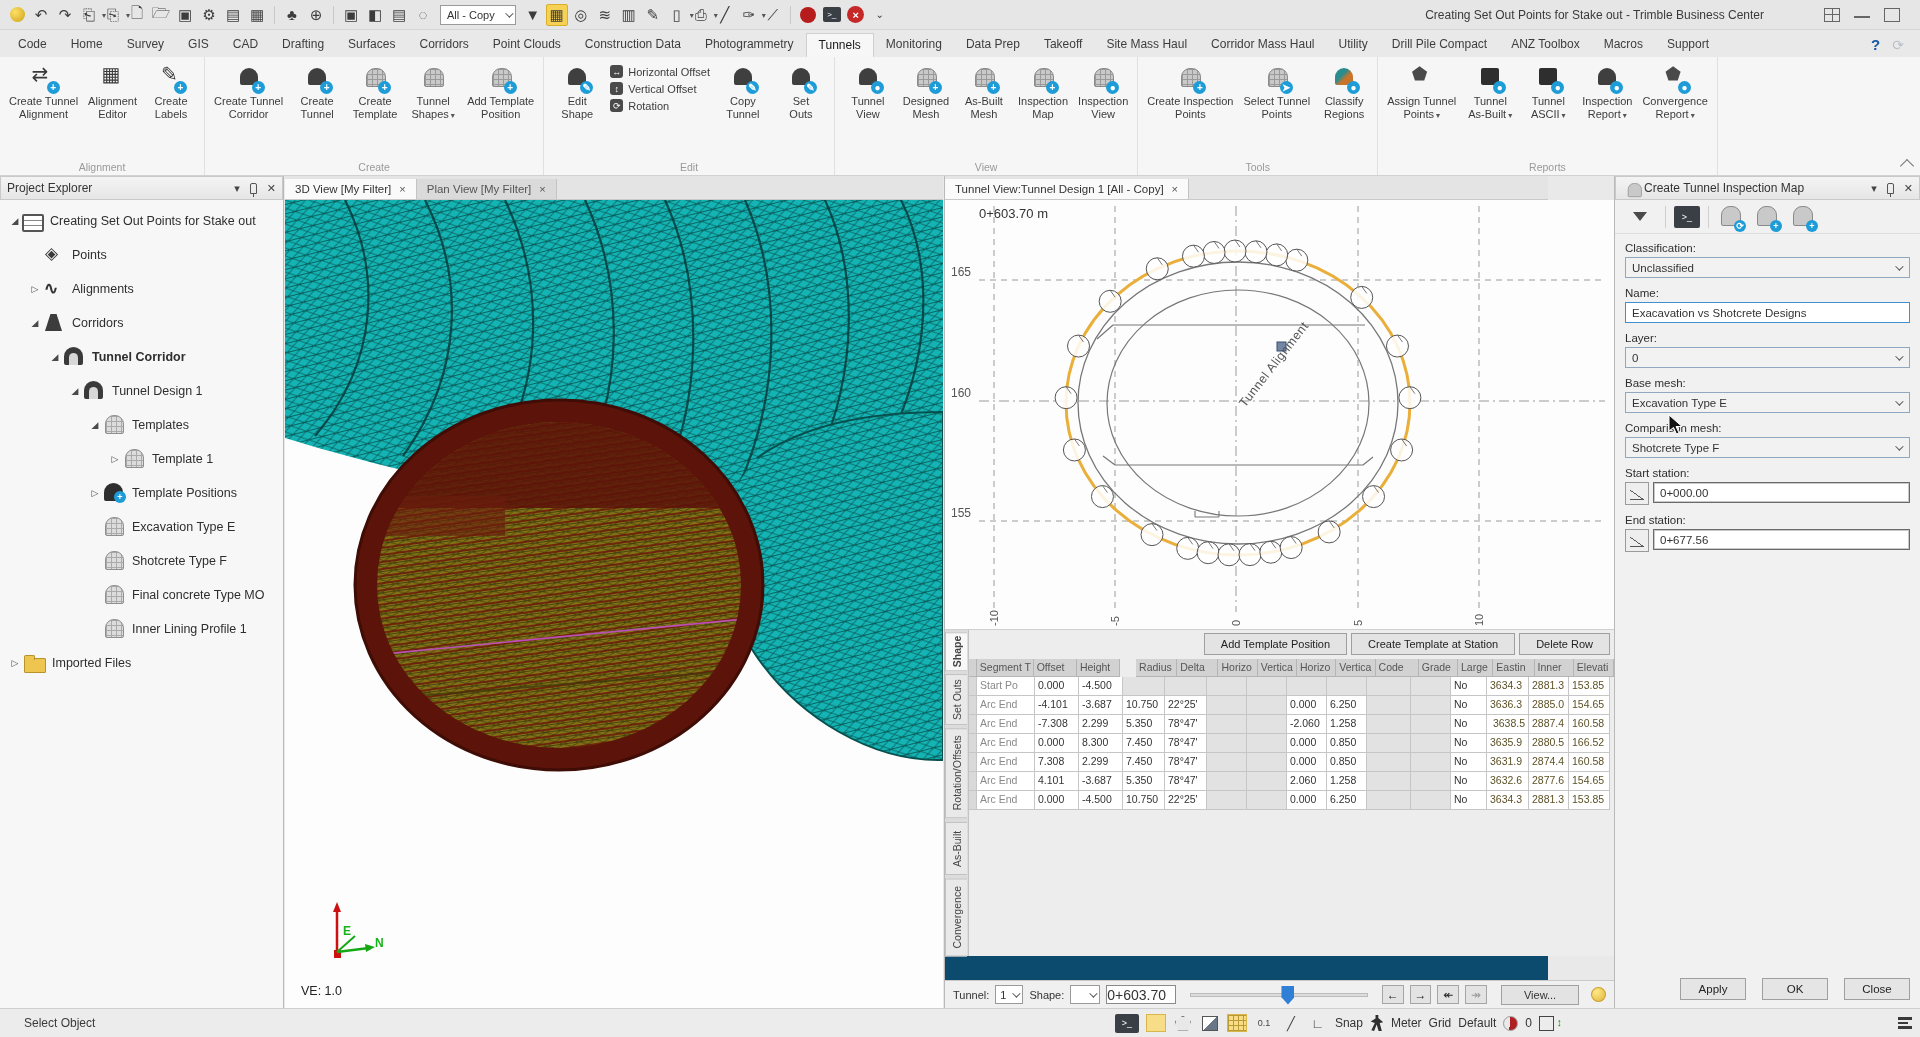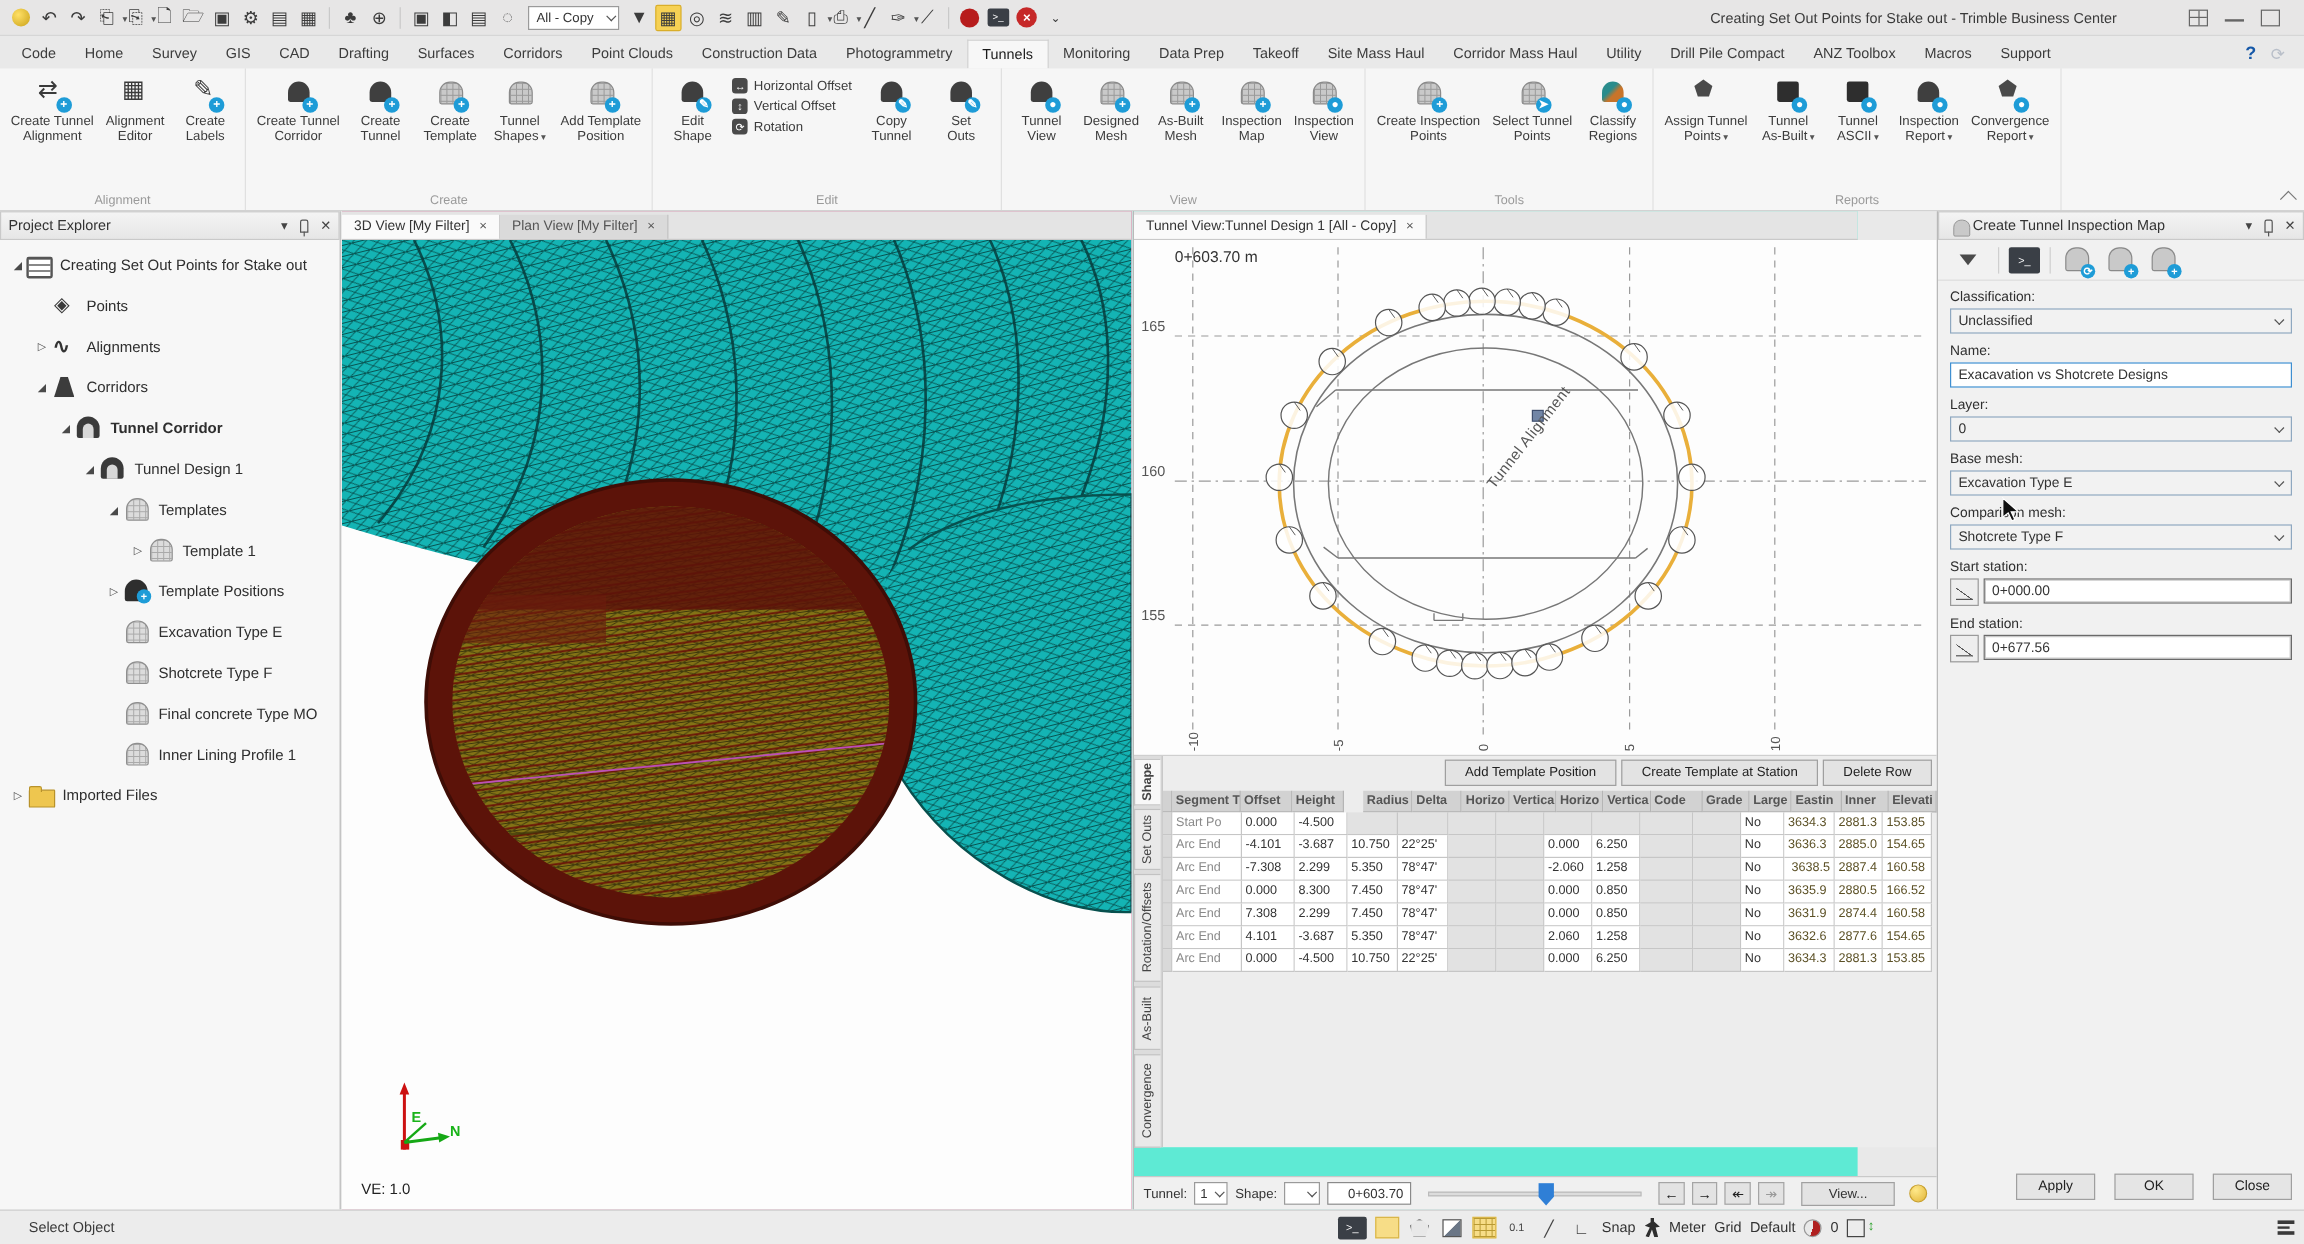--- a/index.html
+++ b/index.html
@@ -90,40 +90,40 @@
   .vtab { display:flex; align-items:center; gap:8px; font-size:11.5px; color:#555; padding:4px 10px; background:#dadada; border-right:1px solid #c4c4c4; }
   .vtab.active { background:#fafafa; color:#333; }
   .vtab .x { color:#555; font-size:11px; }
   .canvas3d { position:relative; width:658px; height:808px; background:#fdfdfd; overflow:hidden; }
   #ve-label { position:absolute; left:16px; bottom:10px; font-size:12.5px; color:#222; }
   .axis-triad { position:absolute; left:46px; bottom:48px; width:70px; height:60px; }
   .axis-e { position:absolute; left:12px; top:24px; color:#19b319; font-size:12px; font-weight:bold; }
   .axis-n { position:absolute; left:44px; top:36px; color:#19b319; font-size:12px; font-weight:bold; }
 
   
-  #tunnelpanel { position:absolute; left:944px; top:176px; width:604px; height:832px; background:#5eead4; border-left:1px solid #b9b9b9; }
+  #tunnelpanel { position:absolute; left:944px; top:176px; width:604px; height:832px; background:#0c4a6e; border-left:1px solid #b9b9b9; }
   #xsec-wrap { position:relative; width:669px; height:430px; background:#fdfdfd; border-bottom:1px solid #cfcfcf; }
   #table-area { position:relative; width:669px; height:326px; background:#ededed; }
   .vstrip { position:absolute; left:0; top:0; width:24px; height:326px; background:#dcdcdc; border-right:1px solid #c2c2c2; display:flex; flex-direction:column; gap:3px; padding-top:2px; }
   .vstab { writing-mode:vertical-rl; transform:rotate(180deg); font-size:10.5px; color:#444; background:#e9e9e9; border:1px solid #c2c2c2; border-left:none; display:flex; align-items:center; justify-content:center; width:22px; }
   .vstab.active { background:#f8f8f8; font-weight:bold; }
   #tbl-btns { position:absolute; left:24px; top:3px; width:645px; display:flex; justify-content:flex-end; gap:4px; padding-right:4px; }
   .tblbtn { height:22px; padding:0 16px; font-size:11px; color:#222; background:#e3e3e3; border:1px solid #9f9f9f; display:flex; align-items:center; }
   #tbl { position:absolute; left:24px; top:29px; width:645px; font-size:10.5px; color:#333; }
   .trw { display:flex; height:19px; }
   .trw.hd { height:18px; }
   .tc { border-right:1px solid #c6c6c6; border-bottom:1px solid #c6c6c6; padding:2px 3px 0; overflow:hidden; white-space:nowrap; background:#fff; }
-  .trw.hd .tc { background:#d2d2d2; color:#555; border-color:#b5b5b5;font-weight:bold; }
+  .trw.hd .tc { background:#d2d2d2; color:#555; border-color:#b5b5b5; }
   .tc.lead { background:#d9d9d9; padding:0; }
   .tc.off { background:#e2e2e2; }
   .tc.seg { color:#8a8a8a; }
   .tc.coord { color:#5c5126; }
   #tunnelbar { position:absolute; left:0; bottom:0; width:669px; height:28px; background:#f0f0f0; border-top:1px solid #c9c9c9; display:flex; align-items:center; gap:6px; padding:0 8px; font-size:11px; color:#333; }
   .mini-select { height:19px; background:#fff; border:1px solid #9a9a9a; display:flex; align-items:center; gap:6px; padding:0 4px; }
-  .sta-input { width:70px; height:19px; background:#fff; border:1px solid #8a8a8a; font-size:11px; padding:0 16px; display:flex; align-items:center; }
+  .sta-input { width:70px; height:19px; background:#fff; border:1px solid #8a8a8a; font-size:14px; padding:0 0; display:flex; align-items:center; }
   .slider-track { position:relative; width:180px; height:4px; background:#dcdcdc; border:1px solid #bbb; margin:0 8px; }
   .slider-handle { position:absolute; top:-8px; width:13px; height:19px; background:#2f7fd6; clip-path:polygon(0 0,100% 0,100% 62%,50% 100%,0 62%); }
   .nav-btn { width:22px; height:19px; background:#e3e3e3; border:1px solid #a5a5a5; display:flex; align-items:center; justify-content:center; font-size:12px; color:#222; }
   .nav-btn.dim { color:#999; }
   .view-btn { height:20px; padding:0 22px; background:#e3e3e3; border:1px solid #a0a0a0; font-size:11px; display:flex; align-items:center; margin-left:8px; }
   .bulb { width:15px; height:15px; border-radius:50%; background:radial-gradient(circle at 35% 30%, #ffe98a, #e2b53a); border:1px solid #c9a12e; margin-left:6px; }
 
   
   #inspectionpanel { position:absolute; left:1614px; top:176px; width:306px; height:832px; background:#f1f1f1; border-left:1px solid #b9b9b9; }
   #ip-toolbar { height:34px; display:flex; align-items:center; gap:8px; padding:0 8px; border-bottom:1px solid #ddd; }

